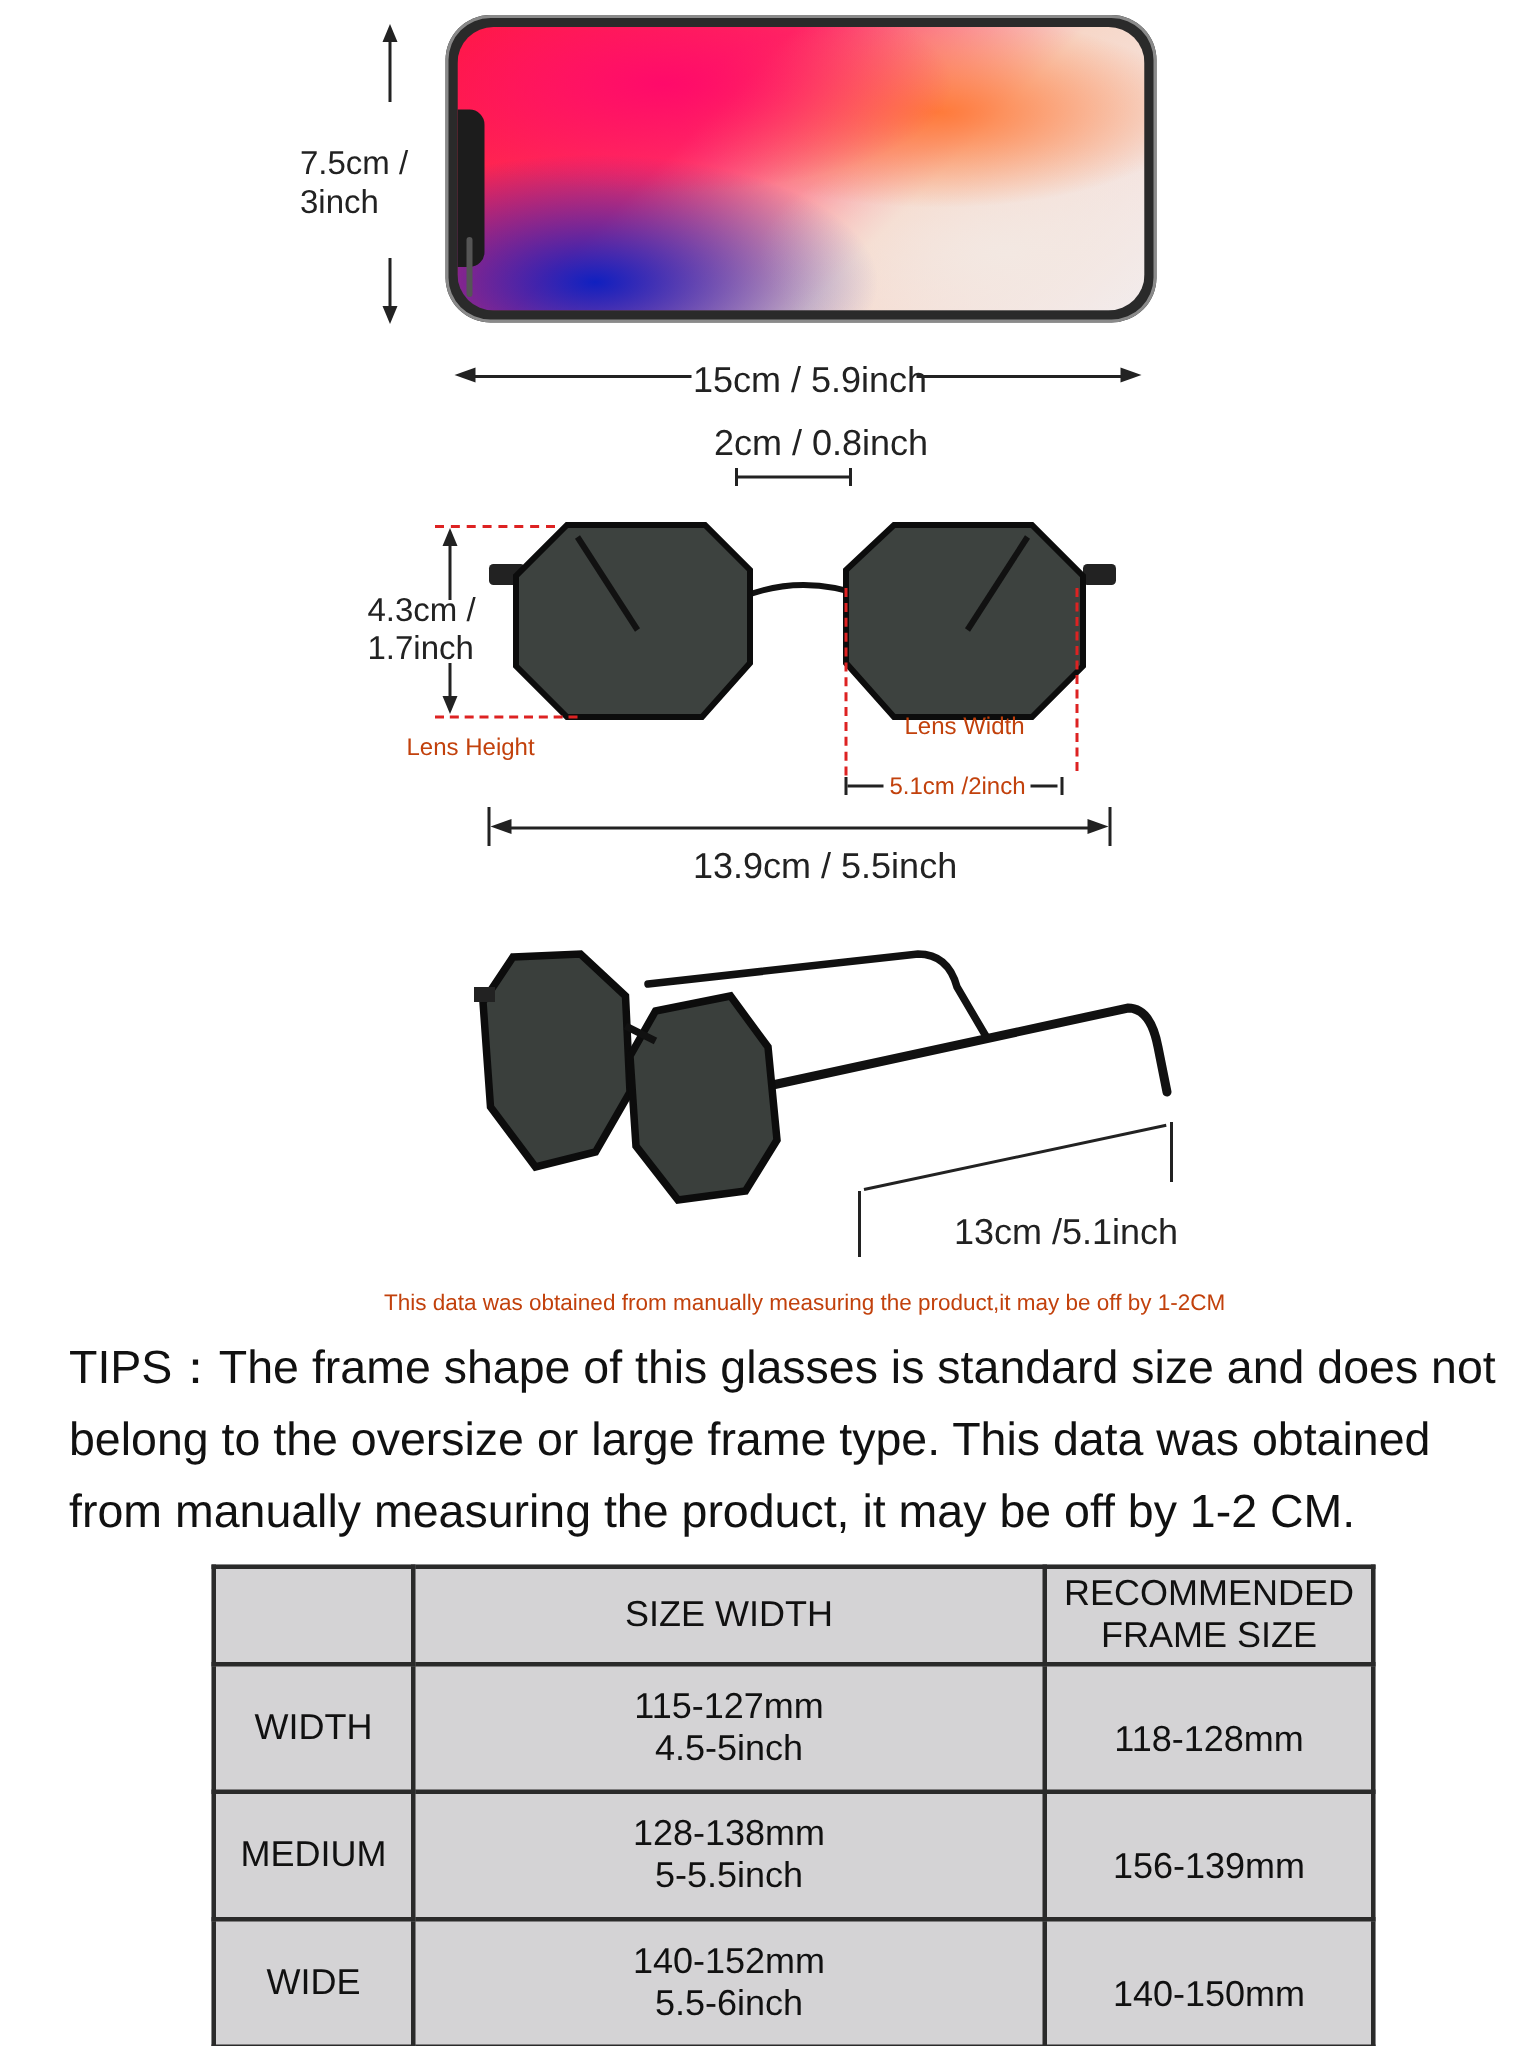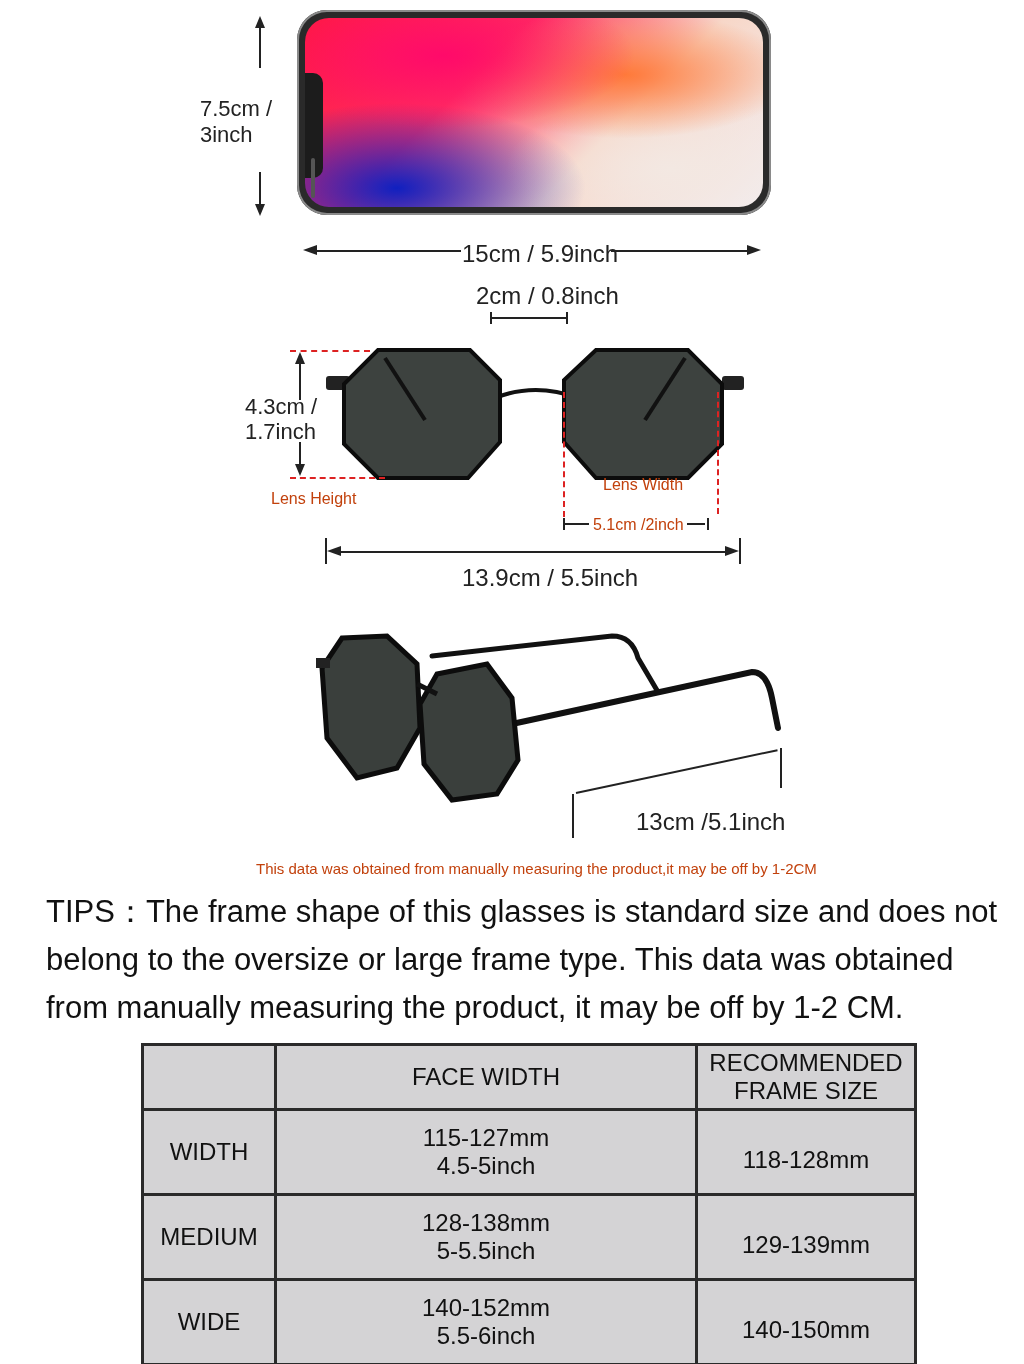--- a/index.html
+++ b/index.html
@@ -143,41 +143,41 @@
 <div class="abs lbl" style="left:636px;top:808px;">13cm /5.1inch</div>
 
 <div class="abs small" style="left:256px;top:860px;font-size:15px;text-align:center;">This data was obtained from manually measuring the product,it may be off by 1-2CM</div>
 
 <div class="abs tips">TIPS：The frame shape of this glasses is standard size and does not belong to the oversize or large frame type. This data was obtained from manually measuring the product, it may be off by 1-2 CM.</div>
 
 <table class="ref">
   <tbody>
   <tr class="head-row">
     <td style="width:130px;"></td>
-    <td style="width:418px;">FACE WIDTH</td>
+    <td style="width:418px;">SIZE WIDTH</td>
     <td>
       <div>RECOMMENDED</div>
       <div>FRAME SIZE</div>
     </td>
   </tr>
   <tr class="data-row">
     <td>WIDTH</td>
     <td>
       <div>115-127mm</div>
       <div>4.5-5inch</div>
     </td>
     <td style="padding-top:16px;">118-128mm</td>
   </tr>
   <tr class="data-row">
     <td>MEDIUM</td>
     <td>
       <div>128-138mm</div>
       <div>5-5.5inch</div>
     </td>
-    <td style="padding-top:16px;">129-139mm</td>
+    <td style="padding-top:16px;">156-139mm</td>
   </tr>
   <tr class="data-row">
     <td>WIDE</td>
     <td>
       <div>140-152mm</div>
       <div>5.5-6inch</div>
     </td>
     <td style="padding-top:16px;">140-150mm</td>
   </tr>
 </tbody>

